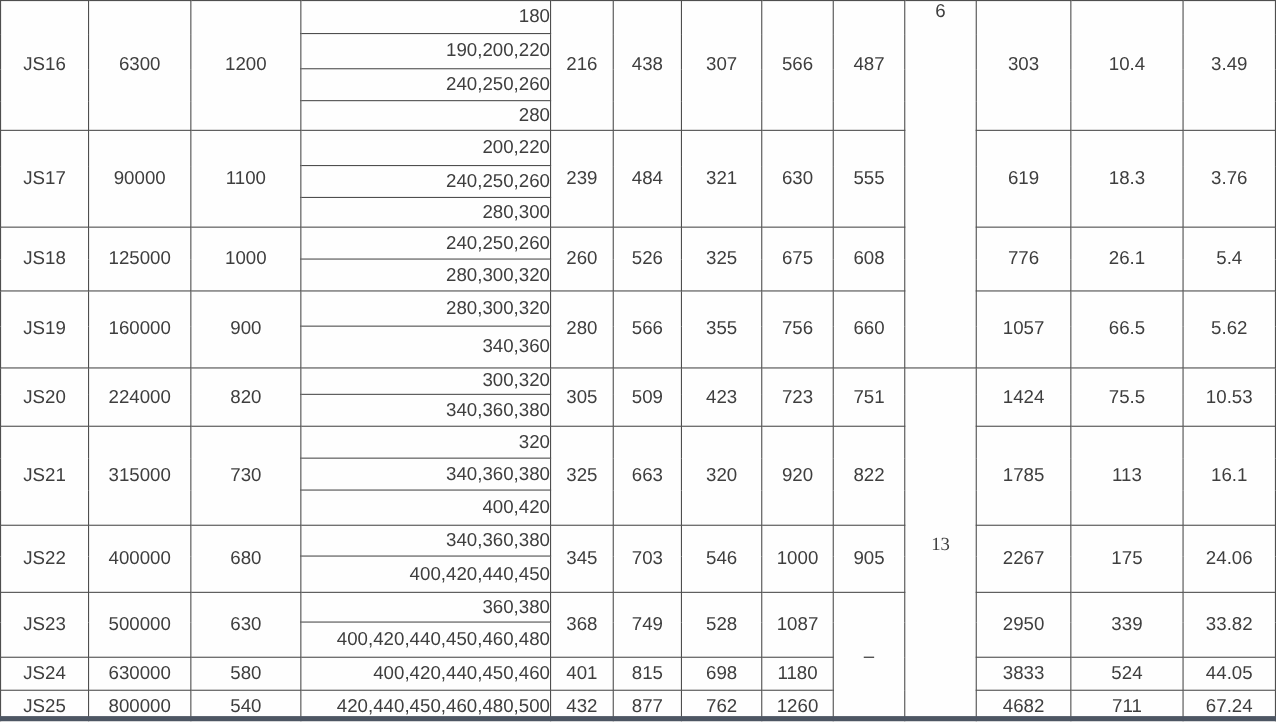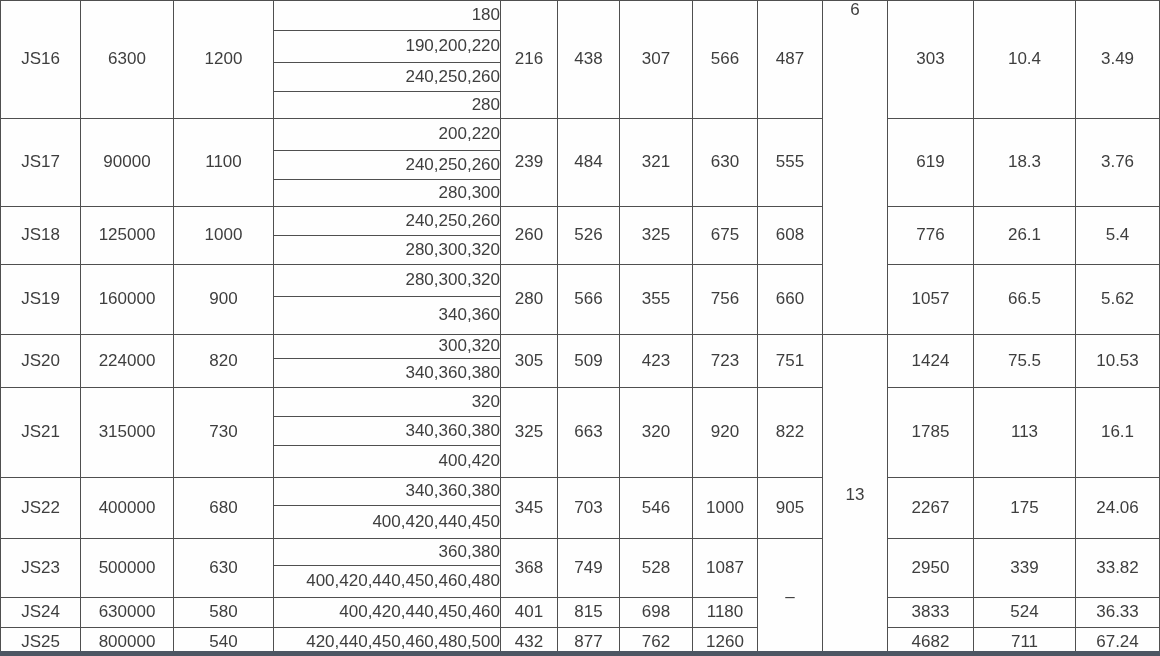--- a/index.html
+++ b/index.html
@@ -33,21 +33,21 @@
     white-space: nowrap;
   }
   td.c  { text-align: center; vertical-align: middle; }
   td.b  { text-align: right; vertical-align: middle; padding-left: 9px; }
   td.gut-top {
     text-align: center;
     vertical-align: top;
     padding-top: 5px;
     border-top: hidden; 
   }
-  td.gut-bottom { text-align: center; vertical-align: middle; }
+  td.gut-bottom { text-align: center; vertical-align: middle; font-family: Liberation Serif, serif; }
   .bottom-strip {
     position: absolute;
     left: 0;
     bottom: 0;
     width: 1160px;
     height: 5px;
     background: #4d5663;
   }
 </style>
 </head>
@@ -234,21 +234,21 @@
       <td class="c">JS24</td>
       <td class="c">630000</td>
       <td class="c">580</td>
       <td class="b">400,420,440,450,460</td>
       <td class="c">401</td>
       <td class="c">815</td>
       <td class="c">698</td>
       <td class="c">1180</td>
       <td class="c">3833</td>
       <td class="c">524</td>
-      <td class="c">36.33</td>
+      <td class="c">44.05</td>
     </tr>
 
     <tr style="height:29px">
       <td class="c">JS25</td>
       <td class="c">800000</td>
       <td class="c">540</td>
       <td class="b">420,440,450,460,480,500</td>
       <td class="c">432</td>
       <td class="c">877</td>
       <td class="c">762</td>

